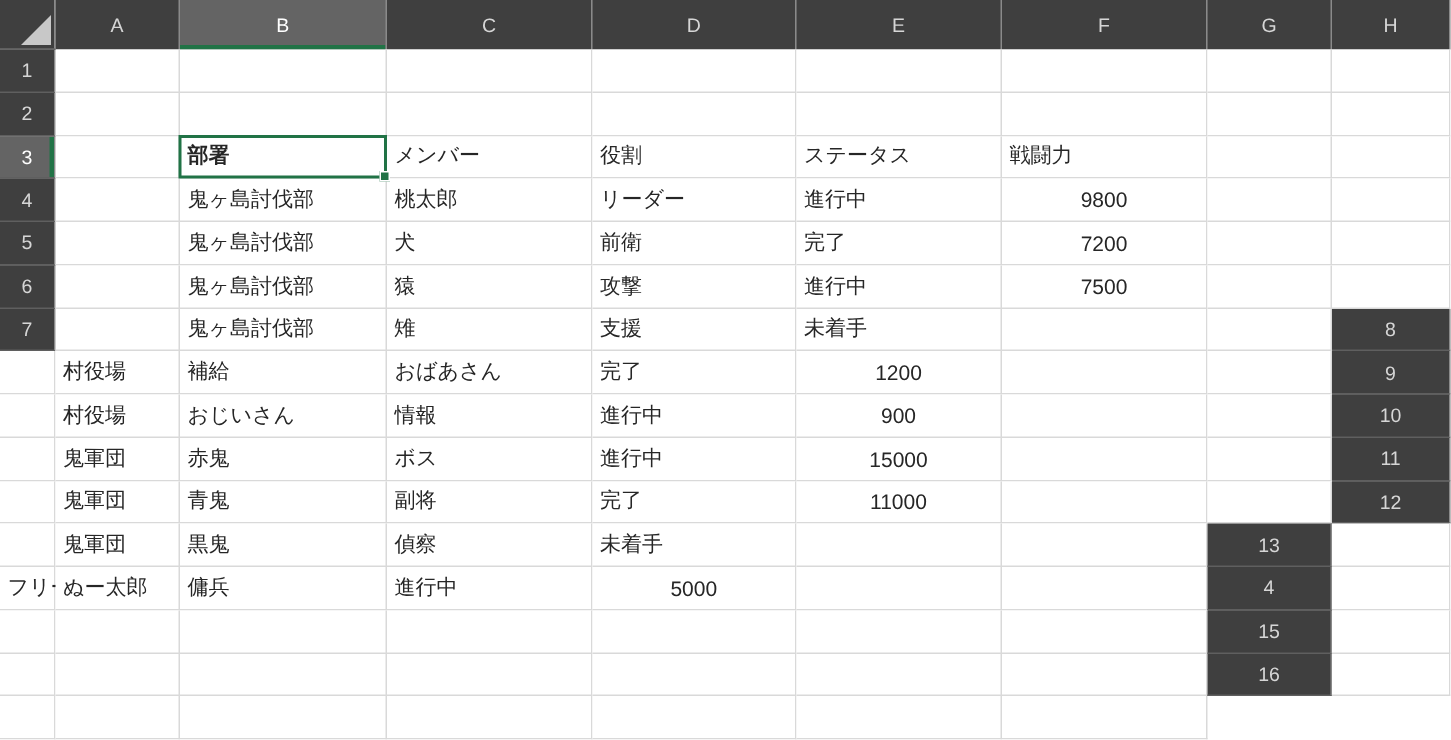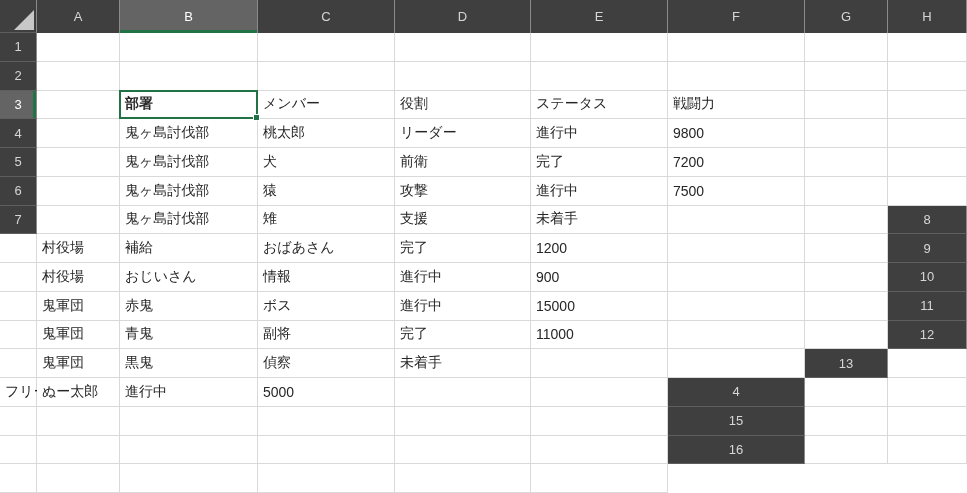--- a/index.html
+++ b/index.html
@@ -45,21 +45,21 @@
     background:var(--cell-bg);
     border-right:1px solid var(--gridline);
     border-bottom:1px solid var(--gridline);
     color:var(--cell-text);
     font-size:14px;
     display:flex;align-items:center;
     padding:0 5px;
     white-space:nowrap;
     overflow:visible;
   }
-  .cell.num{justify-content:flex-start;}
+  .cell.num{justify-content:center;}
   .cell.active{position:relative;z-index:2;font-weight:bold;}
   .cell.active::after{
     content:'';position:absolute;inset:-1px;
     border:2px solid var(--accent-green);
     pointer-events:none;
   }
   .fill-handle{
     position:absolute;right:-3px;bottom:-3px;
     width:7px;height:7px;
     background:var(--accent-green);
@@ -288,20 +288,23 @@
     <div class="cell"></div>
     <div class="hdr rowhdr">13</div>
     <div class="cell"></div>
     <div class="cell">
       <span class="v">フリー</span>
     </div>
     <div class="cell">
       <span class="v">ぬー太郎</span>
     </div>
     <div class="cell">
+      <span class="v">傭兵</span>
+    </div>
+    <div class="cell">
       <span class="v">進行中</span>
     </div>
     <div class="cell num">
       <span class="v">5000</span>
     </div>
     <div class="cell"></div>
     <div class="cell"></div>
     <div class="hdr rowhdr">4</div>
     <div class="cell"></div>
     <div class="cell"></div>

